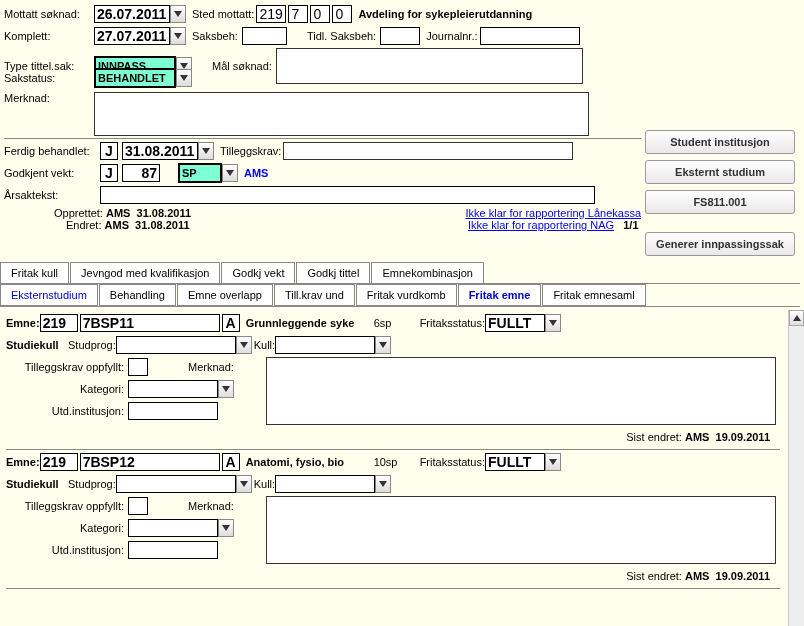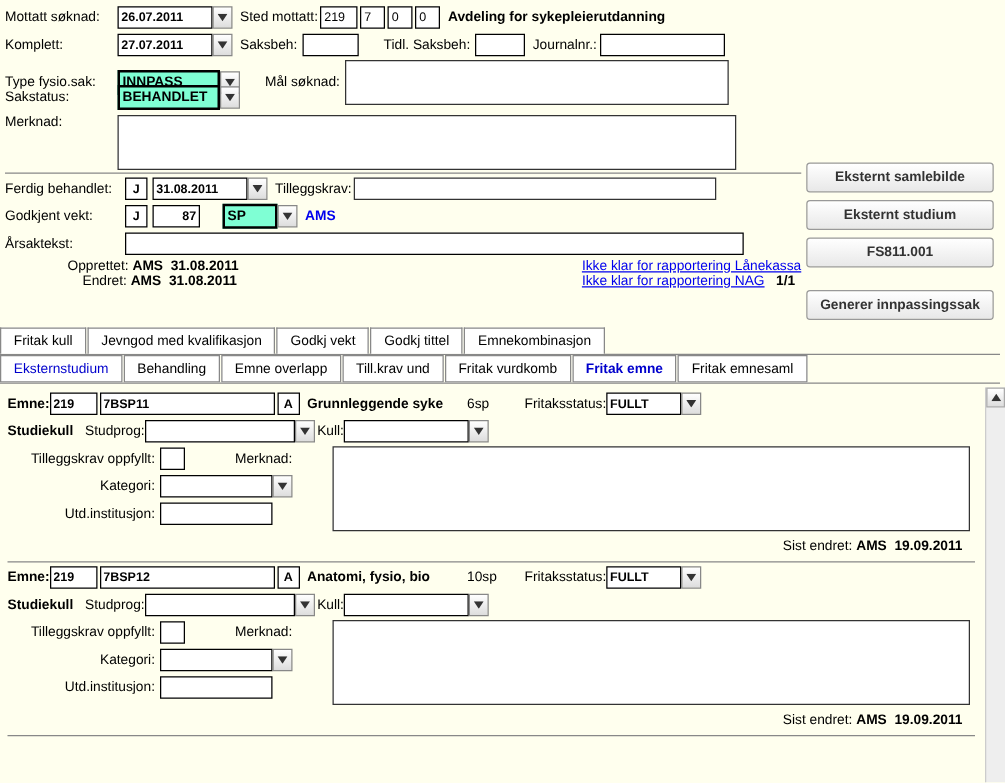--- a/index.html
+++ b/index.html
@@ -1,21 +1,21 @@
 <!DOCTYPE html>
 <html><head>
 <meta charset="utf-8">
 <style>
 * { box-sizing: border-box; margin: 0; padding: 0; }
 body { font-family: Arial, sans-serif; font-size: 11px; background: #FFFFEE; width: 804px; height: 626px; overflow: hidden; position: relative; }
 .main-panel { background: #FFFFEE; padding: 4px; width: 645px; float: left; }
 .side-panel { float: left; width: 155px; padding-top: 130px; }
 .row { display: flex; align-items: center; margin-bottom: 2px; min-height: 20px; }
 .label { color: #000; font-size: 11px; white-space: nowrap; }
-input[type="text"] { border: 1px solid #000; background: #fff; font-size: 10px; height: 18px; padding: 1px 2px; }
+input[type="text"] { border: 1px solid #000; background: #fff; font-size: 14px; height: 18px; padding: 1px 2px; }
 .date-input { width: 76px; border: 2px solid #000; height: 20px; font-weight: bold; }
 .dd-btn { width: 16px; height: 18px; background: linear-gradient(#fff,#ddd); border: 1px solid #888; display: inline-flex; align-items: center; justify-content: center; cursor: pointer; }
 .dd-btn svg { width: 8px; height: 6px; }
 .cyan-select { background: #7FFFD4; border: 2px solid #000; height: 20px; font-size: 11px; font-weight: bold; padding: 1px 2px; display: inline-flex; align-items: center; }
 .cyan-input { background: #7FFFD4; border: 2px solid #000; height: 20px; font-size: 11px; font-weight: bold; text-align: center; }
 .yellow-input { background: #FFFF99; border: 1px solid #333; height: 18px; font-size: 11px; font-weight: bold; padding: 1px 2px; }
 textarea { border: 1px solid #333; background: #fff; font-size: 11px; resize: none; }
 .blue-link { color: #0000EE; text-decoration: underline; cursor: pointer; font-size: 11px; }
 .side-btn { width: 150px; height: 24px; background: linear-gradient(#fff,#e8e8e8); border: 1px solid #999; border-radius: 3px; margin-bottom: 6px; cursor: pointer; font-size: 11px; font-weight: bold; color: #333; }
 .tab-row { display: flex; border-bottom: 1px solid #888; text-align: center; }
@@ -59,21 +59,21 @@
       </span>
     <span class="label" style="margin-left:6px">Saksbeh:</span>
     <input type="text" style="width: 45px; margin-left: 4px;">
     <span class="label" style="margin-left:20px">Tidl. Saksbeh:</span>
     <input type="text" style="width: 40px; margin-left: 4px;">
     <span class="label" style="margin-left:6px">Journalnr.:</span>
     <input type="text" style="width: 100px; margin-left: 2px;">
   </div>
 
   <div class="row">
-    <span class="label" style="width:90px">Type fysio.sak:</span>
+    <span class="label" style="width:90px">Type tittel.sak:</span>
     <span class="cyan-select" style="width:82px">INNPASS</span>
     <span class="dd-btn">
         <svg viewBox="0 0 8 6">
           <path d="M0 0 L8 0 L4 6 Z" fill="#333"></path>
         </svg>
       </span>
     <span class="label" style="margin-left:20px">Mål søknad:</span>
     <textarea style="width: 307px; height: 36px; margin-left: 4px;" rows="2"></textarea>
   </div>
 
@@ -127,31 +127,31 @@
 
   <div class="row" style="justify-content:space-between">
     <div style="margin-left:50px" class="audit">
       <span>Opprettet:</span>
       <b>AMS</b>
       &nbsp;<b>31.08.2011</b><br>
       <span style="margin-left:12px">Endret:</span>
       <b>AMS</b>
       &nbsp;<b>31.08.2011</b>
     </div>
-    <div style="text-align:left">
+    <div style="text-align:center">
       <span class="blue-link">Ikke klar for rapportering Lånekassa</span><br>
       <span class="blue-link">Ikke klar for rapportering NAG</span>
       &nbsp;&nbsp;<b>1/1</b>
     </div>
   </div>
 
 </div>
 
 <div class="side-panel">
-  <button class="side-btn">Eksternt samlebilde</button>
+  <button class="side-btn">Student institusjon</button>
   <button class="side-btn">Eksternt studium</button>
   <button class="side-btn">FS811.001</button>
   <button class="side-btn" style="margin-top:12px">Generer innpassingssak</button>
 </div>
 
 <div style="clear:both"></div>
 
 <div style="width:800px">
   <div class="tab-row">
     <div class="tab">Fritak kull</div>

